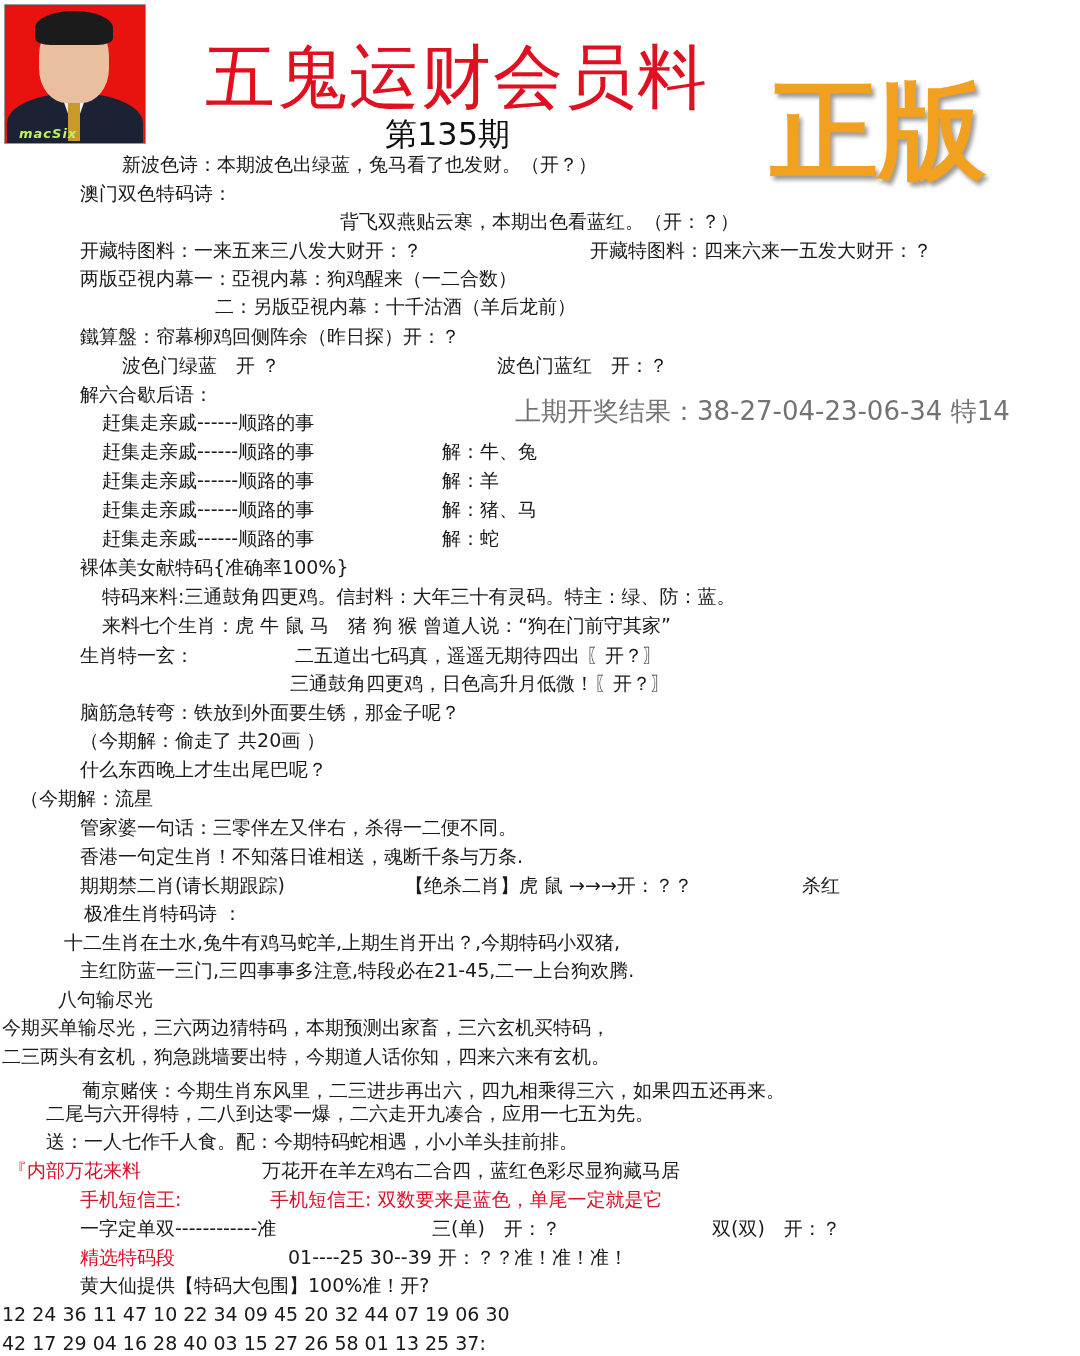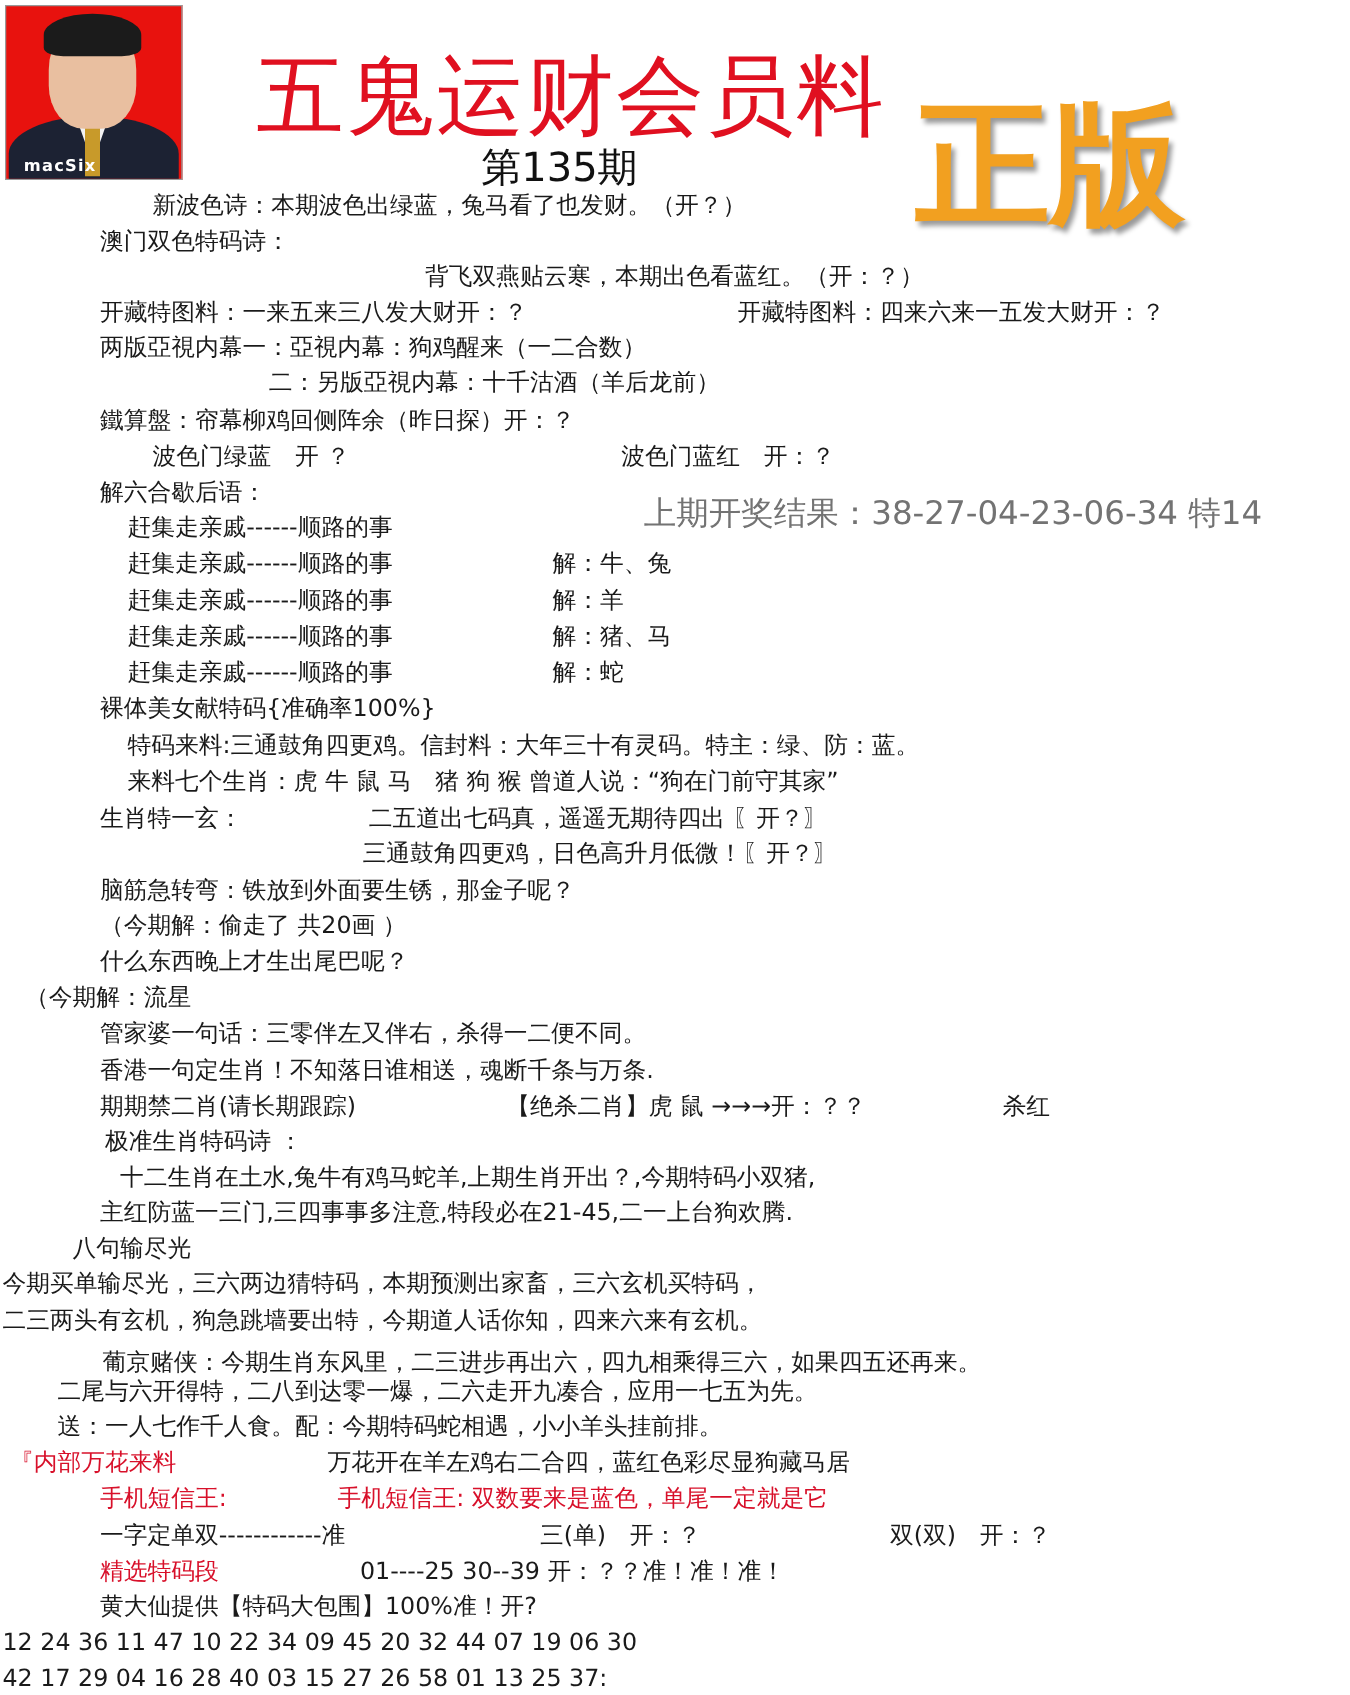--- a/index.html
+++ b/index.html
@@ -14,26 +14,26 @@
                  border-radius:45% 45% 40% 40%; background:#e9bfa0; }
   .photo .hair { position:absolute; left:30px; top:6px; width:78px; height:34px;
                  border-radius:50% 50% 20% 20%; background:#1b1b1b; }
   .photo .suit { position:absolute; left:2px; top:88px; width:136px; height:60px;
                  border-radius:50% 50% 0 0; background:#1c2233; }
   .photo .shirt { position:absolute; left:55px; top:86px; width:28px; height:40px;
                   background:#f2f2f2; clip-path:polygon(0 0,100% 0,50% 100%); }
   .photo .tie { position:absolute; left:63px; top:96px; width:12px; height:40px;
                 background:#c89a2a; }
   .photo .mark { position:absolute; left:14px; bottom:2px; font-size:13px;
-                 color:#ffffff; font-weight:bold; letter-spacing:1px; }
+                 color:#bef264; font-weight:bold; letter-spacing:1px;font-style:italic; }
   .title { left:205px; top:42px; font-size:70px; color:#e01020;
            font-family:"DejaVu Serif","Liberation Serif",serif; letter-spacing:2px; }
   .issue { left:385px; top:118px; font-size:32px; color:#111; }
-  .zhengban { left:732px; top:78px; font-size:108px; font-weight:bold;
-              font-family:Liberation Sans, sans-serif;
+  .zhengban { left:770px; top:78px; font-size:108px; font-weight:bold;
+              font-family:Liberation Serif, serif;
               color:#f2a020;
               text-shadow:3px 4px 4px #9a9a9a; }
   .result { left:515px; top:398px; font-size:26px; color:#737373; }
   .nums { font-size:19px; letter-spacing:0px; }
 </style>
 </head>
 <body>
 
 <div class="photo">
   <div class="suit"></div>
@@ -79,21 +79,21 @@
 <div class="abs t" style="left:80px;top:703px">脑筋急转弯：铁放到外面要生锈，那金子呢？</div>
 <div class="abs t" style="left:80px;top:731px">（今期解：偷走了 共20画 ）</div>
 <div class="abs t" style="left:80px;top:760px">什么东西晚上才生出尾巴呢？</div>
 <div class="abs t" style="left:20px;top:789px">（今期解：流星</div>
 <div class="abs t" style="left:80px;top:818px">管家婆一句话：三零伴左又伴右，杀得一二便不同。</div>
 <div class="abs t" style="left:80px;top:847px">香港一句定生肖！不知落日谁相送，魂断千条与万条.</div>
 <div class="abs t" style="left:80px;top:876px">期期禁二肖(请长期跟踪)</div>
 <div class="abs t" style="left:405px;top:876px">【绝杀二肖】虎 鼠 →→→开：？？</div>
 <div class="abs t" style="left:802px;top:876px">杀红</div>
 <div class="abs t" style="left:84px;top:904px">极准生肖特码诗 ：</div>
-<div class="abs t" style="left:96px;top:933px">十二生肖在土水,兔牛有鸡马蛇羊,上期生肖开出？,今期特码小双猪,</div>
+<div class="abs t" style="left:64px;top:933px">十二生肖在土水,兔牛有鸡马蛇羊,上期生肖开出？,今期特码小双猪,</div>
 <div class="abs t" style="left:80px;top:961px">主红防蓝一三门,三四事事多注意,特段必在21-45,二一上台狗欢腾.</div>
 <div class="abs t" style="left:58px;top:990px">八句输尽光</div>
 <div class="abs t" style="left:2px;top:1018px">今期买单输尽光，三六两边猜特码，本期预测出家畜，三六玄机买特码，</div>
 <div class="abs t" style="left:2px;top:1047px">二三两头有玄机，狗急跳墙要出特，今期道人话你知，四来六来有玄机。</div>
 <div class="abs t" style="left:82px;top:1081px">葡京赌侠：今期生肖东风里，二三进步再出六，四九相乘得三六，如果四五还再来。</div>
 <div class="abs t" style="left:46px;top:1104px">二尾与六开得特，二八到达零一爆，二六走开九凑合，应用一七五为先。</div>
 <div class="abs t" style="left:46px;top:1132px">送：一人七作千人食。配：今期特码蛇相遇，小小羊头挂前排。</div>
 <div class="abs t red" style="left:8px;top:1161px">『内部万花来料</div>
 <div class="abs t" style="left:262px;top:1161px">万花开在羊左鸡右二合四，蓝红色彩尽显狗藏马居</div>
 <div class="abs t red" style="left:80px;top:1190px">手机短信王:</div>

